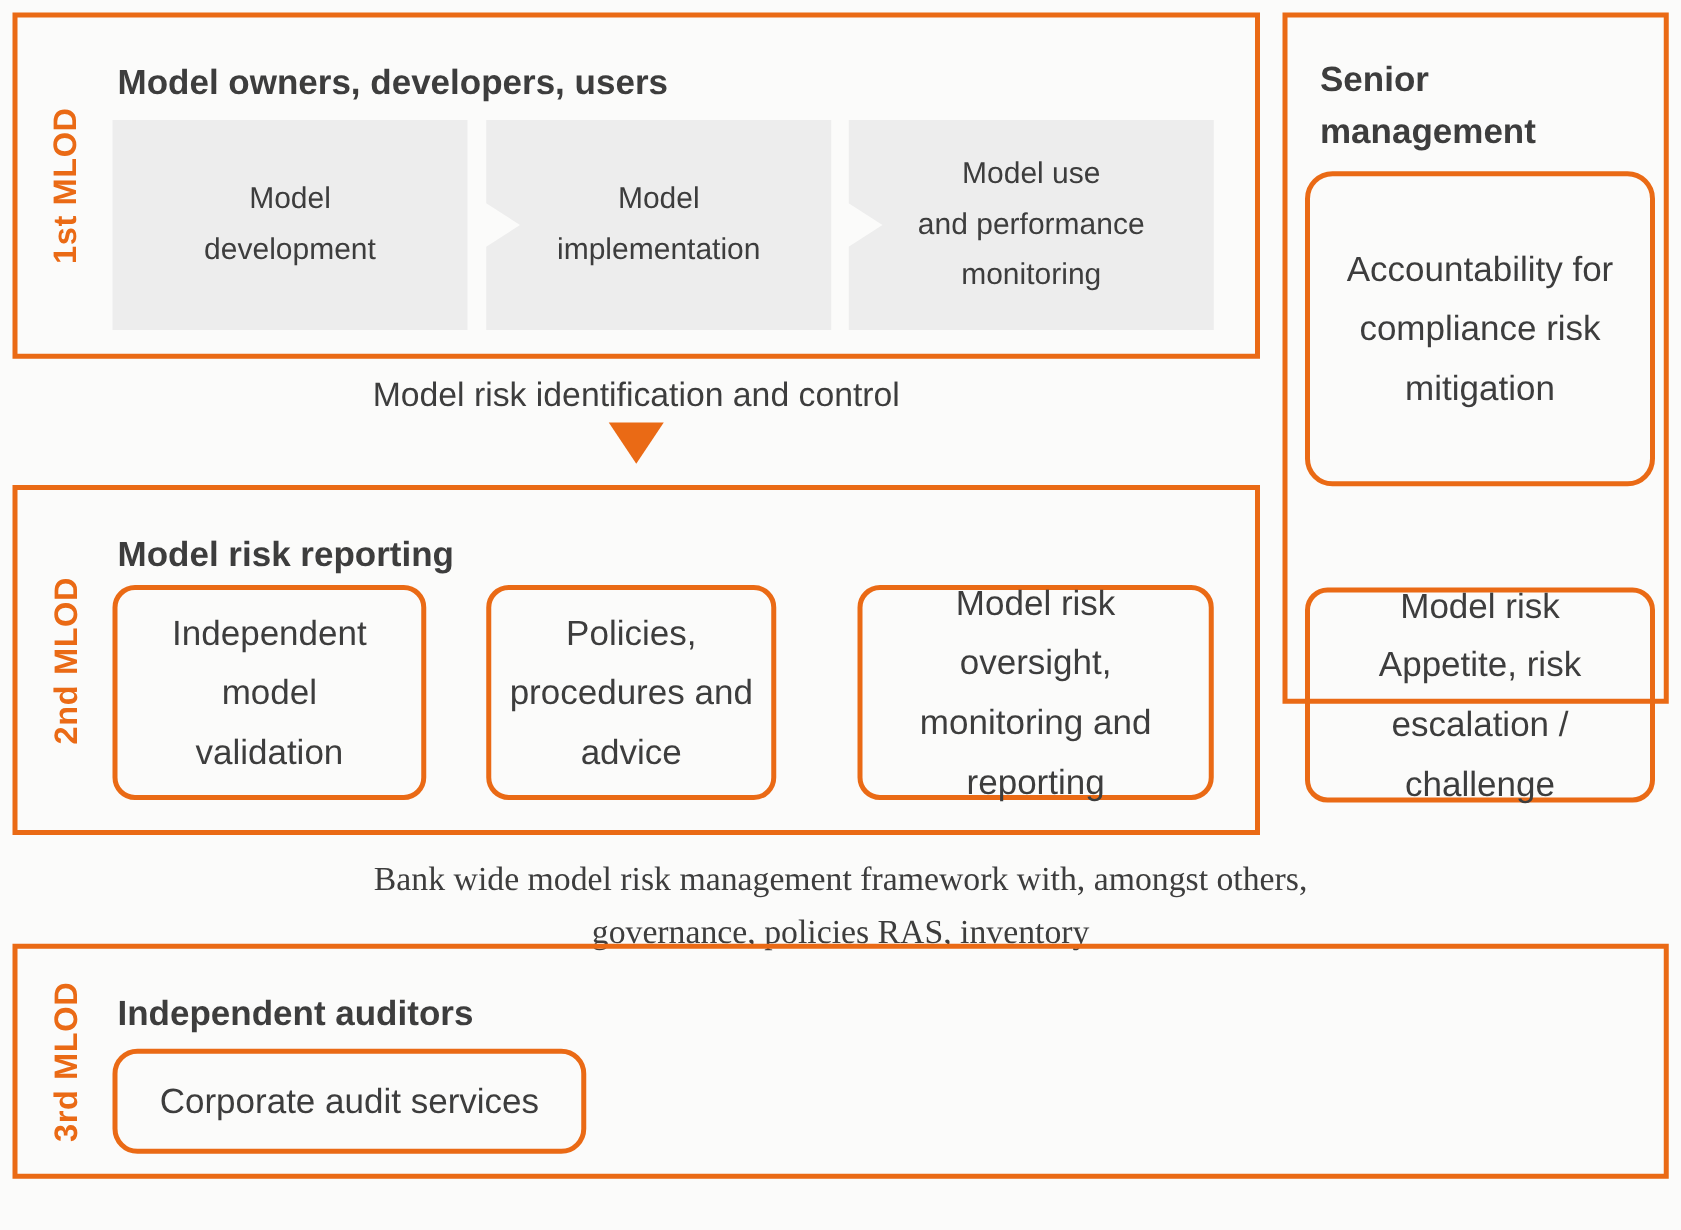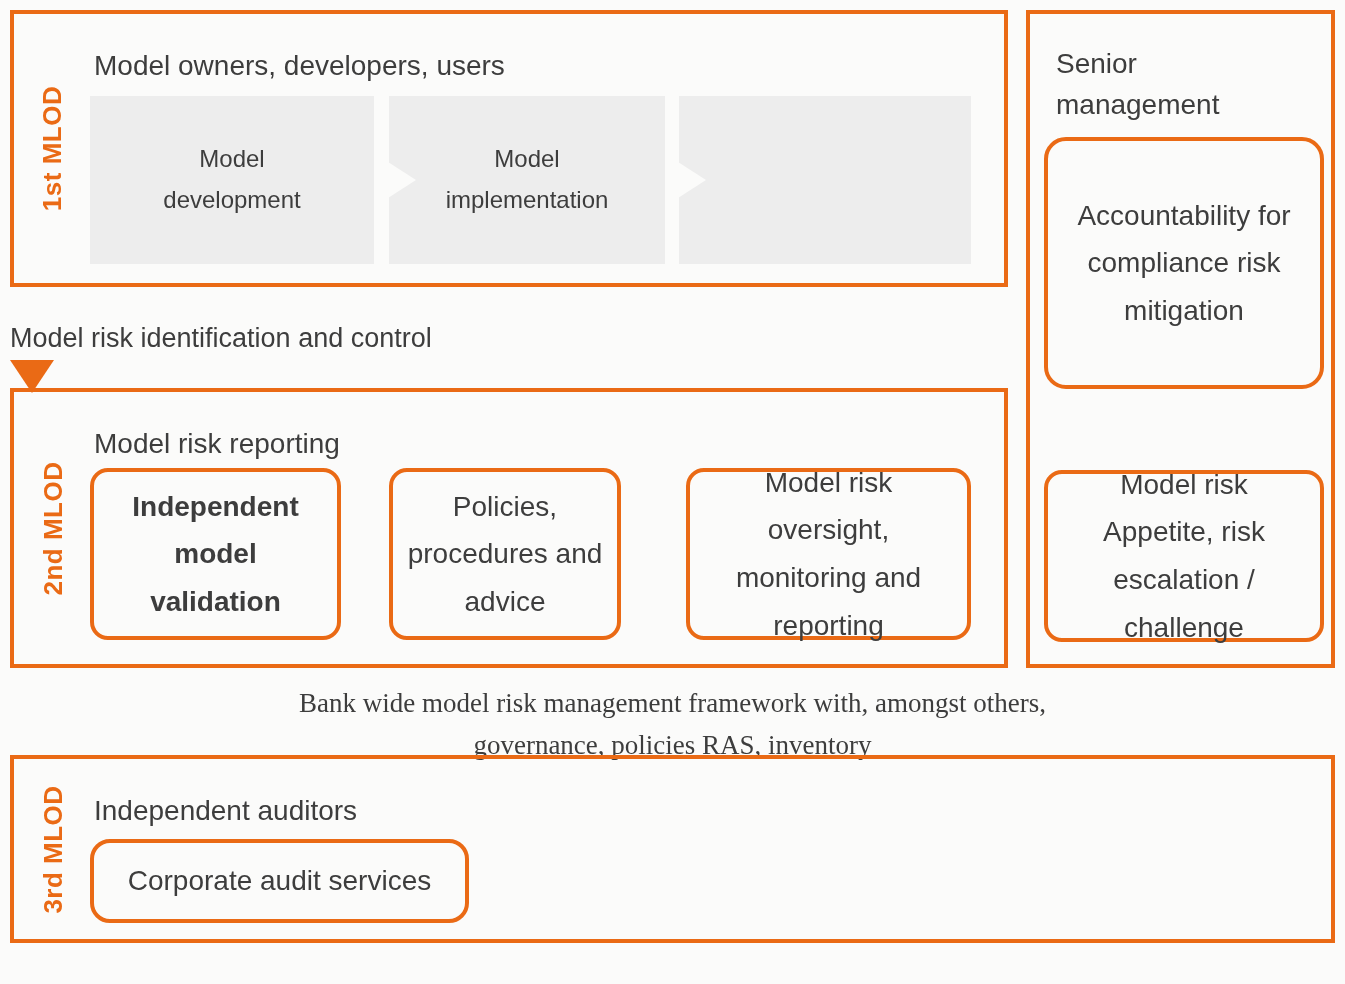--- a/index.html
+++ b/index.html
@@ -18,39 +18,40 @@
     overflow:hidden;
   }
   .lane{
     position:absolute;
     border:4px solid var(--accent);
     background:transparent;
   }
   .lane-1{left:10px;top:10px;width:998px;height:277px;}
   .lane-2{left:10px;top:388px;width:998px;height:280px;}
   .lane-3{left:10px;top:755px;width:1325px;height:188px;}
-  .senior{left:1026px;top:10px;width:309px;height:658px;}
+  .senior{left:1026px;top:10px;width:309px;height:553px;}
 
   .lane-label-wrap{
     position:absolute;left:8px;top:0;bottom:0;width:62px;
     display:flex;align-items:center;justify-content:center;
   }
   .lane-label{
     transform:rotate(-90deg);
     white-space:nowrap;
     color:var(--accent);
     font-weight:bold;
     font-size:26px;
     letter-spacing:.5px;
   }
   .lane-title{
     position:absolute;left:80px;top:32px;
     font-size:28px;
     white-space:pre-line;
     line-height:1.45;
+    font-weight:bold;
   }
   .senior .lane-title{left:26px;top:30px;}
 
   .step{
     position:absolute;
     background:var(--box-gray);
     display:flex;align-items:center;justify-content:center;
     text-align:center;
     font-size:24px;line-height:1.7;
     white-space:pre-line;
@@ -74,32 +75,32 @@
     position:absolute;
     border:4px solid var(--accent);
     border-radius:18px;
     background:transparent;
     display:flex;align-items:center;justify-content:center;
     text-align:center;
     font-size:28px;line-height:1.7;
     white-space:pre-line;
   }
   .lane-2 .card{top:76px;height:172px;}
-  .card-v{left:76px;width:251px;font-weight:bold;}
+  .card-v{left:76px;width:251px;}
   .card-p{left:375px;width:232px;}
   .card-o{left:672px;width:285px;}
 
   .senior-card-1{left:14px;top:123px;width:280px;height:252px;border-radius:22px;}
   .senior-card-2{left:14px;top:456px;width:280px;height:172px;}
 
   .audit-card{left:76px;top:80px;width:379px;height:84px;border-radius:20px;}
 
   .connector{
-    position:absolute;left:10px;top:323px;width:998px;
-    display:flex;flex-direction:column;align-items:flex-start;
+    position:absolute;left:10px;top:301px;width:998px;
+    display:flex;flex-direction:column;align-items:center;
   }
   .connector-label{
     font-size:27px;
     text-align:center;
   }
   .arrow-down{
     margin-top:6px;
     width:0;height:0;
     border-left:22px solid transparent;
     border-right:22px solid transparent;
@@ -124,20 +125,23 @@
   <div class="lane-title">Model owners, developers, users</div>
   <div class="step step-1">Model
 development</div>
   <div class="step step-2">
     <span class="chevron"></span>
     <span>Model
 implementation</span>
   </div>
   <div class="step step-3">
     <span class="chevron"></span>
+    <span>Model use
+and performance
+monitoring</span>
   </div>
 </div>
 
 <div class="connector">
   <div class="connector-label">Model risk identification and control</div>
   <div class="arrow-down"></div>
 </div>
 
 <div class="lane lane-2">
   <div class="lane-label-wrap">

